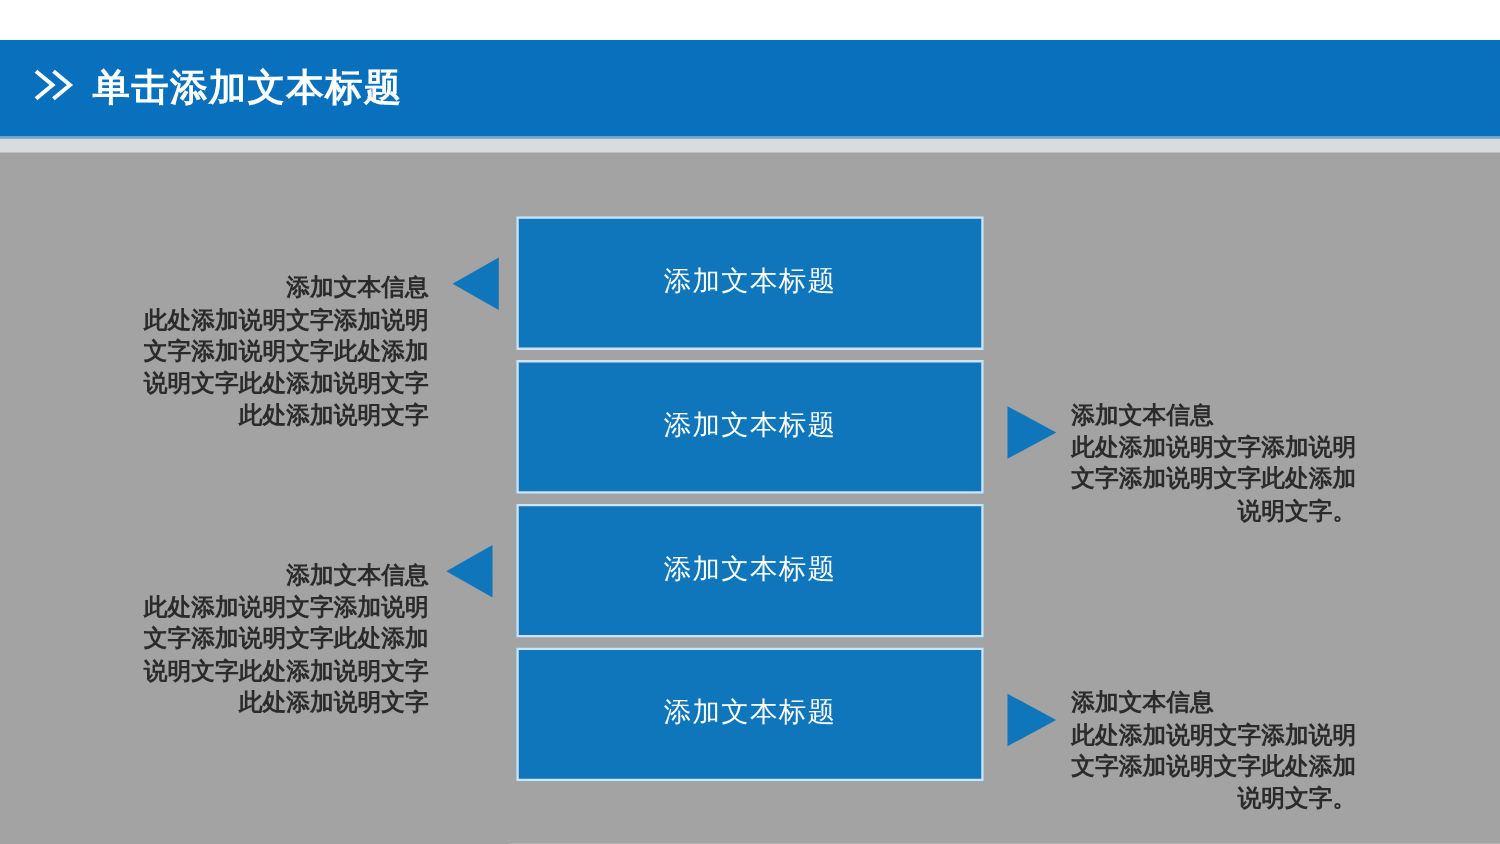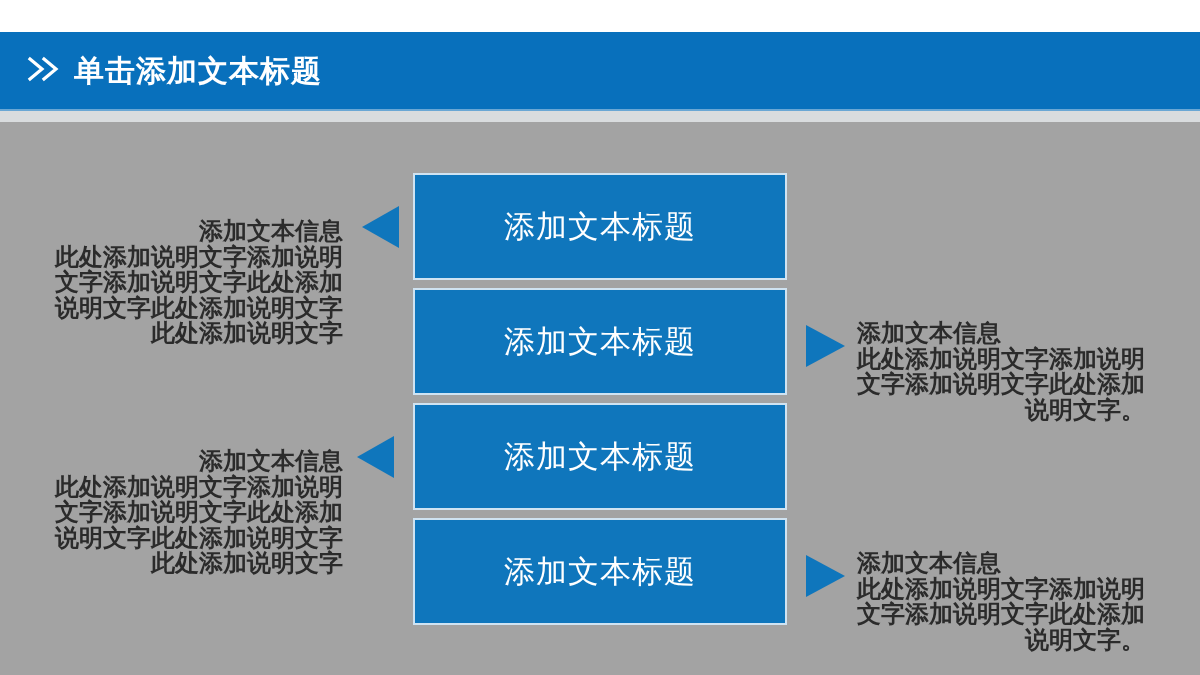--- a/index.html
+++ b/index.html
@@ -73,24 +73,25 @@
     height: 107px;
     background: #0f76bc;
     border: 2px solid #cfe3f2;
     box-sizing: border-box;
     display: flex;
     align-items: center;
     justify-content: center;
   }
   .box-label {
     color: #ffffff;
-    font-size: 31px;
+    font-size: 22px;
     font-weight: normal;
     letter-spacing: 1px;
     line-height: 1;
+    font-family: Liberation Mono, monospace;
   }
   .box-1 { top: 141px; }
   .box-2 { top: 256px; }
   .box-3 { top: 371px; }
   .box-4 { top: 486px; }
 
   
   .arrow {
     position: absolute;
     width: 0;
@@ -108,21 +109,21 @@
   }
   .arrow-l1 { left: 362px; top: 174px; }
   .arrow-l2 { left: 357px; top: 404px; }
   .arrow-r1 { left: 806px; top: 293px; }
   .arrow-r2 { left: 806px; top: 523px; }
 
   
   .textblock {
     position: absolute;
     color: #2b2b2b;
-    font-size: 24px;
+    font-size: 19px;
     font-weight: bold;
     line-height: 25.5px;
     white-space: nowrap;
   }
   .textblock .tb-title {
     display: block;
   }
   .textblock .tb-line {
     display: block;
     text-align: right;

